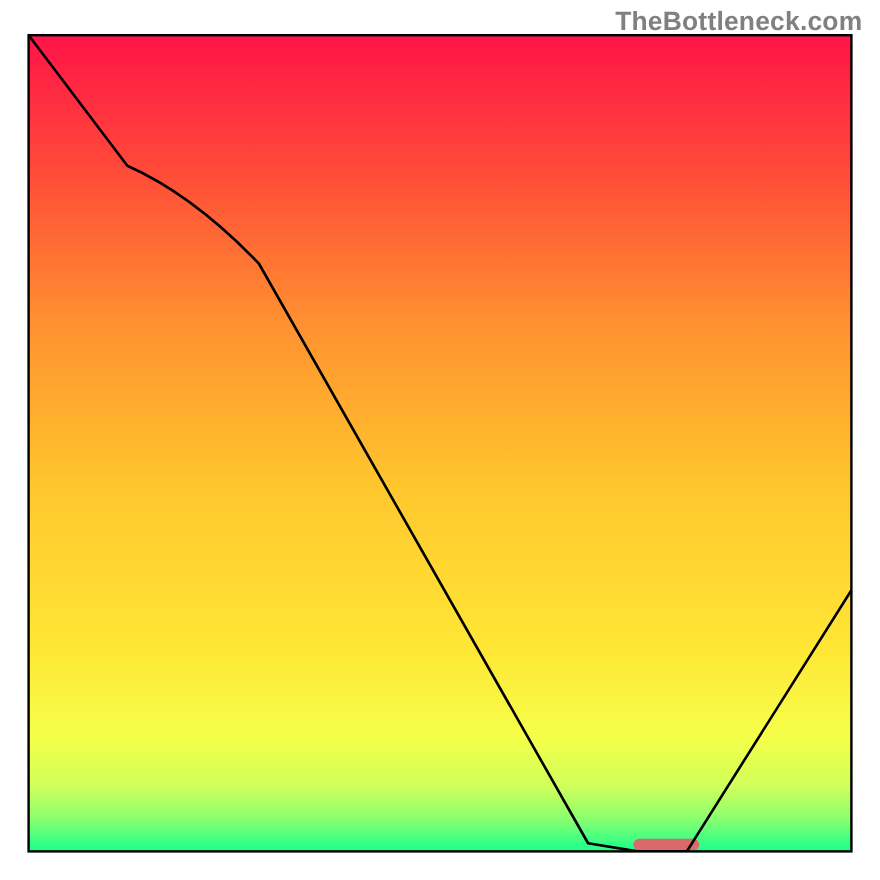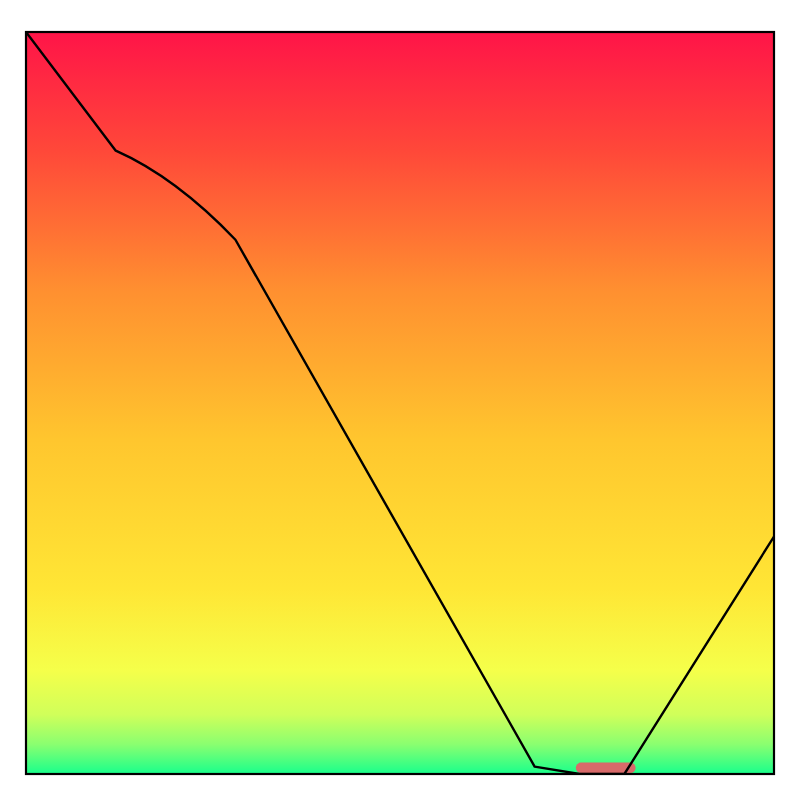--- a/index.html
+++ b/index.html
@@ -29,20 +29,21 @@
   .axes-layer, .plot-layer {
     position: absolute;
     left: 0;
     top: 0;
   }
 </style>
 </head>
 <body>
 
 <div class="chart-wrap">
+  <div class="watermark">TheBottleneck.com</div>
 
   <svg class="plot-layer" width="800" height="800" viewBox="0 0 800 800">
     <defs>
       <linearGradient id="bg-grad" x1="0" y1="0" x2="0" y2="1">
           <stop offset="0%" stop-color="#ff1448"></stop>
           <stop offset="16%" stop-color="#ff4839"></stop>
           <stop offset="35%" stop-color="#ff9030"></stop>
           <stop offset="55.00000000000001%" stop-color="#ffc62e"></stop>
           <stop offset="75%" stop-color="#ffe635"></stop>
           <stop offset="86%" stop-color="#f5ff4a"></stop>

